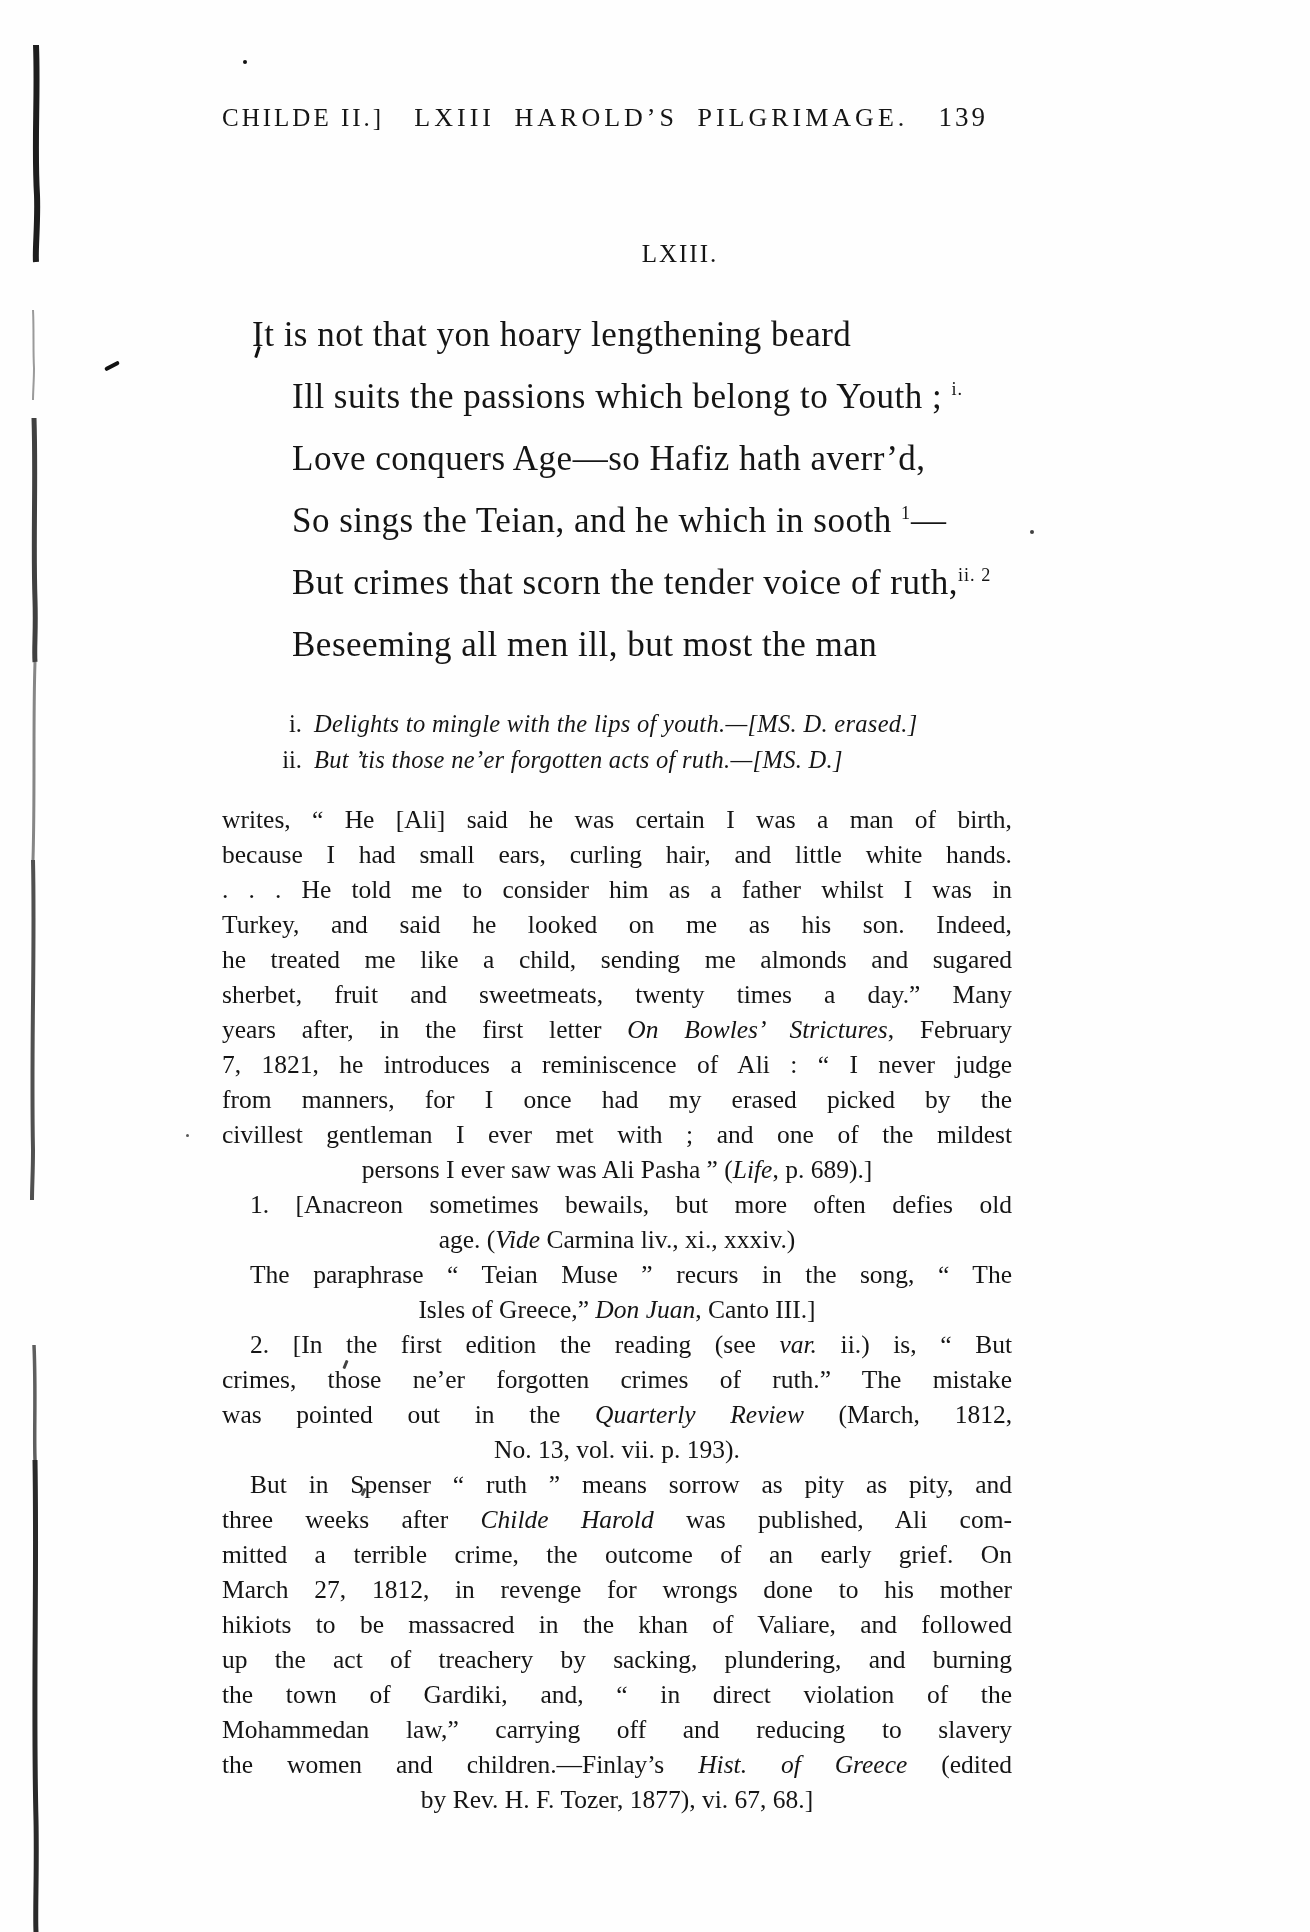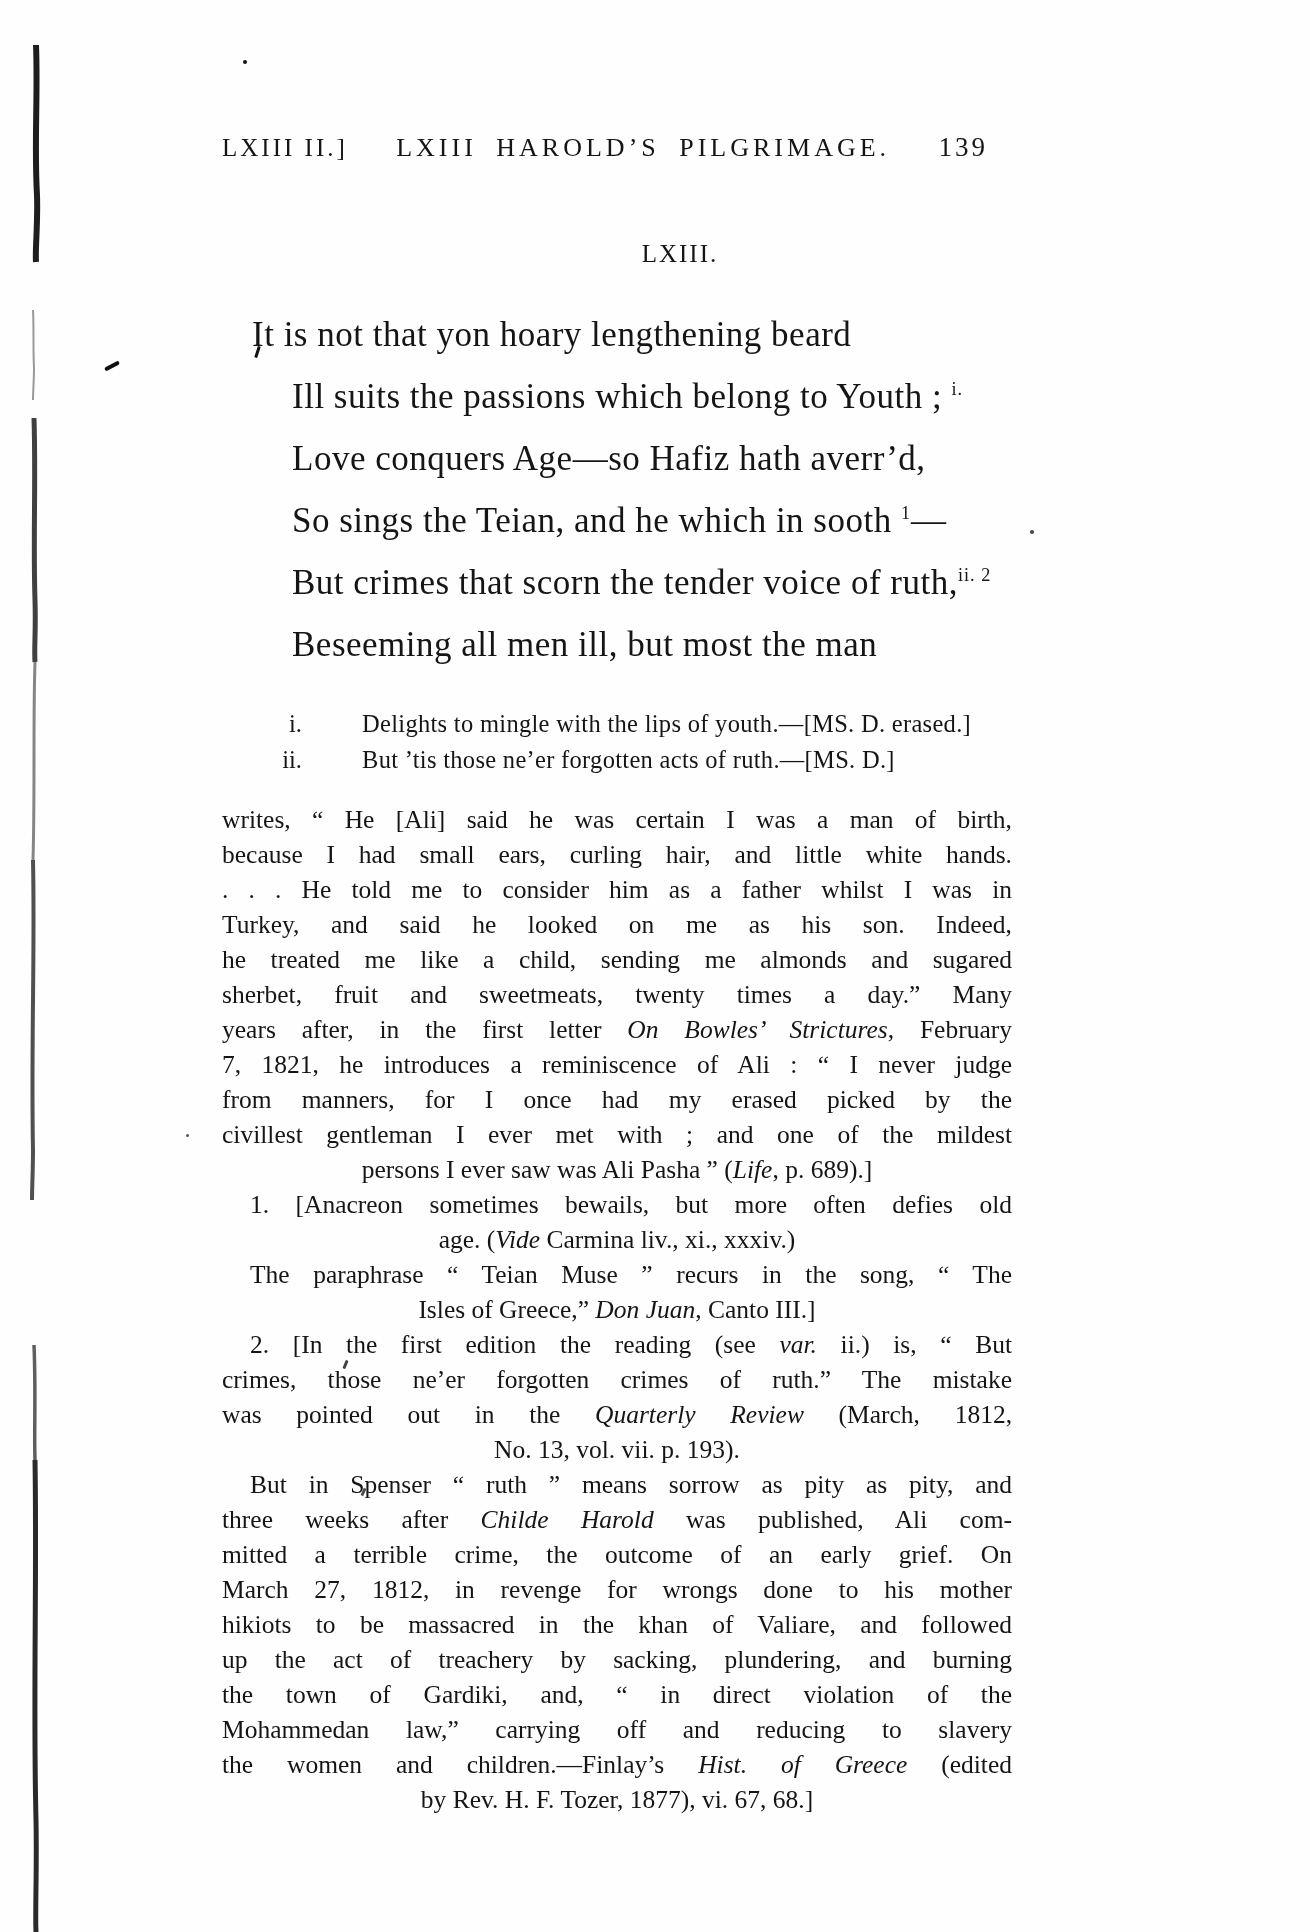--- a/index.html
+++ b/index.html
@@ -12,21 +12,21 @@
   }
   .page{position:absolute;inset:0;background:#fefefe;}
 
   
   .header{
     position:absolute;left:222px;top:102px;width:766px;
     display:flex;align-items:baseline;
   }
   .header .canto{font-size:25px;letter-spacing:3px;white-space:nowrap;}
   .header .title{flex:1;text-align:center;font-size:26px;letter-spacing:4px;word-spacing:9px;white-space:nowrap;}
-  .header .pageno{font-size:27px;letter-spacing:3px;white-space:nowrap;margin-top:30px;}
+  .header .pageno{font-size:27px;letter-spacing:3px;white-space:nowrap;}
 
   
   .stanza-number{
     position:absolute;left:260px;top:240px;width:840px;
     text-align:center;font-size:25px;letter-spacing:2px;
   }
 
   
   .verse-block{
     position:absolute;left:252px;top:304px;
@@ -36,21 +36,21 @@
   .verse-line:not(.first){padding-left:40px;}
   .verse-block sup{font-size:0.52em;line-height:0;letter-spacing:1px;}
 
   
   .variant-notes{
     position:absolute;left:222px;top:706px;
     font-size:24.5px;line-height:36px;
   }
   .variant-line{display:flex;white-space:nowrap;}
   .vmark{width:80px;text-align:right;padding-right:12px;font-style:normal;}
-  .vtext{letter-spacing:0.3px;margin-left:48px;}
+  .vtext{font-style:italic;letter-spacing:0.3px;}
 
   
   .footnote-block{
     position:absolute;left:222px;top:802px;width:790px;
     font-size:25.5px;line-height:35px;
   }
   .fn-line{text-align:center;white-space:nowrap;}
   .fn-line.j{text-align:justify;text-align-last:justify;}
   .fn-line.ind{text-indent:28px;}
   .fn-line .it{font-style:italic;}
@@ -83,21 +83,21 @@
 
   <div class="speck s1"></div>
   <div class="speck s2"></div>
   <div class="speck s3"></div>
   <div class="speck s4"></div>
   <div class="speck s5"></div>
   <div class="speck s6"></div>
   <div class="speck s7"></div>
 
   <div class="header">
-    <span class="canto">LXIII II.]</span>
+    <span class="canto">CHILDE II.]</span>
     <span class="title">LXIII HAROLD’S PILGRIMAGE.</span>
     <span class="pageno">139</span>
   </div>
 
   <div class="stanza-number">LXIII.</div>
 
   <div class="verse-block">
       <div class="verse-line first"><span>It is not that yon hoary lengthening beard</span></div>
       <div class="verse-line"><span>Ill suits the passions which belong to Youth ; </span><sup>i.</sup></div>
       <div class="verse-line"><span>Love conquers Age—so Hafiz hath averr’d,</span></div>

